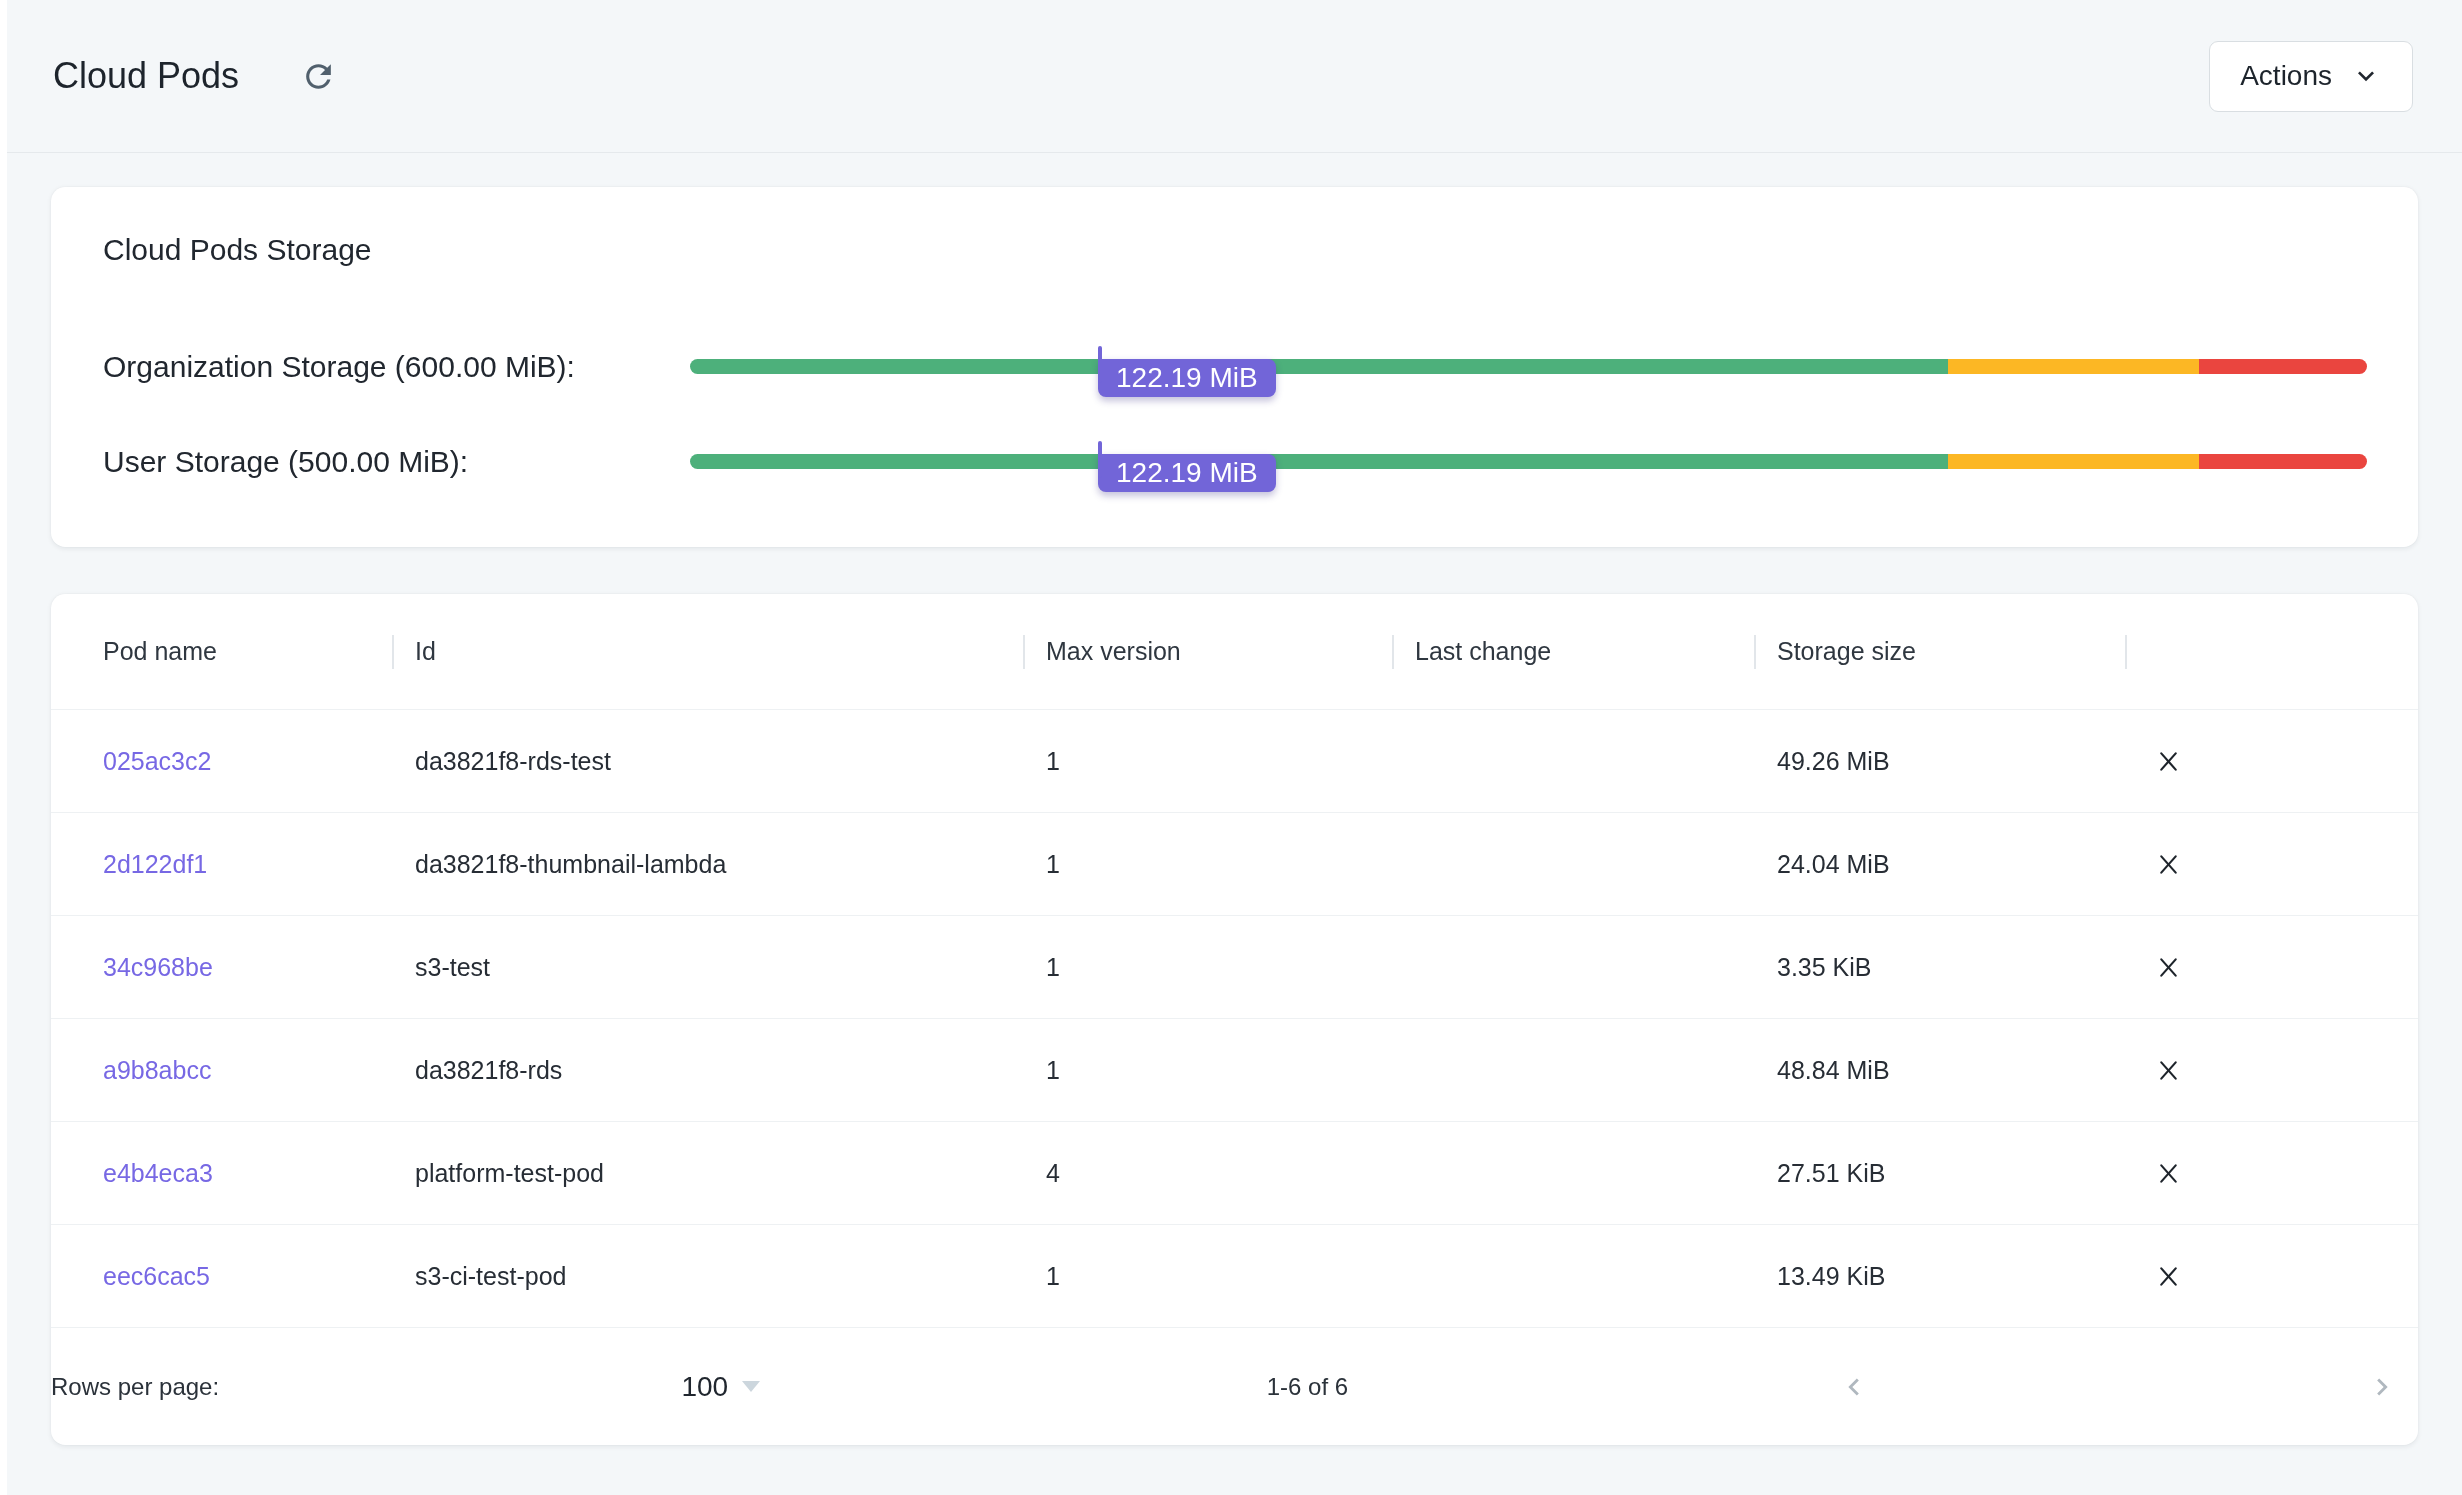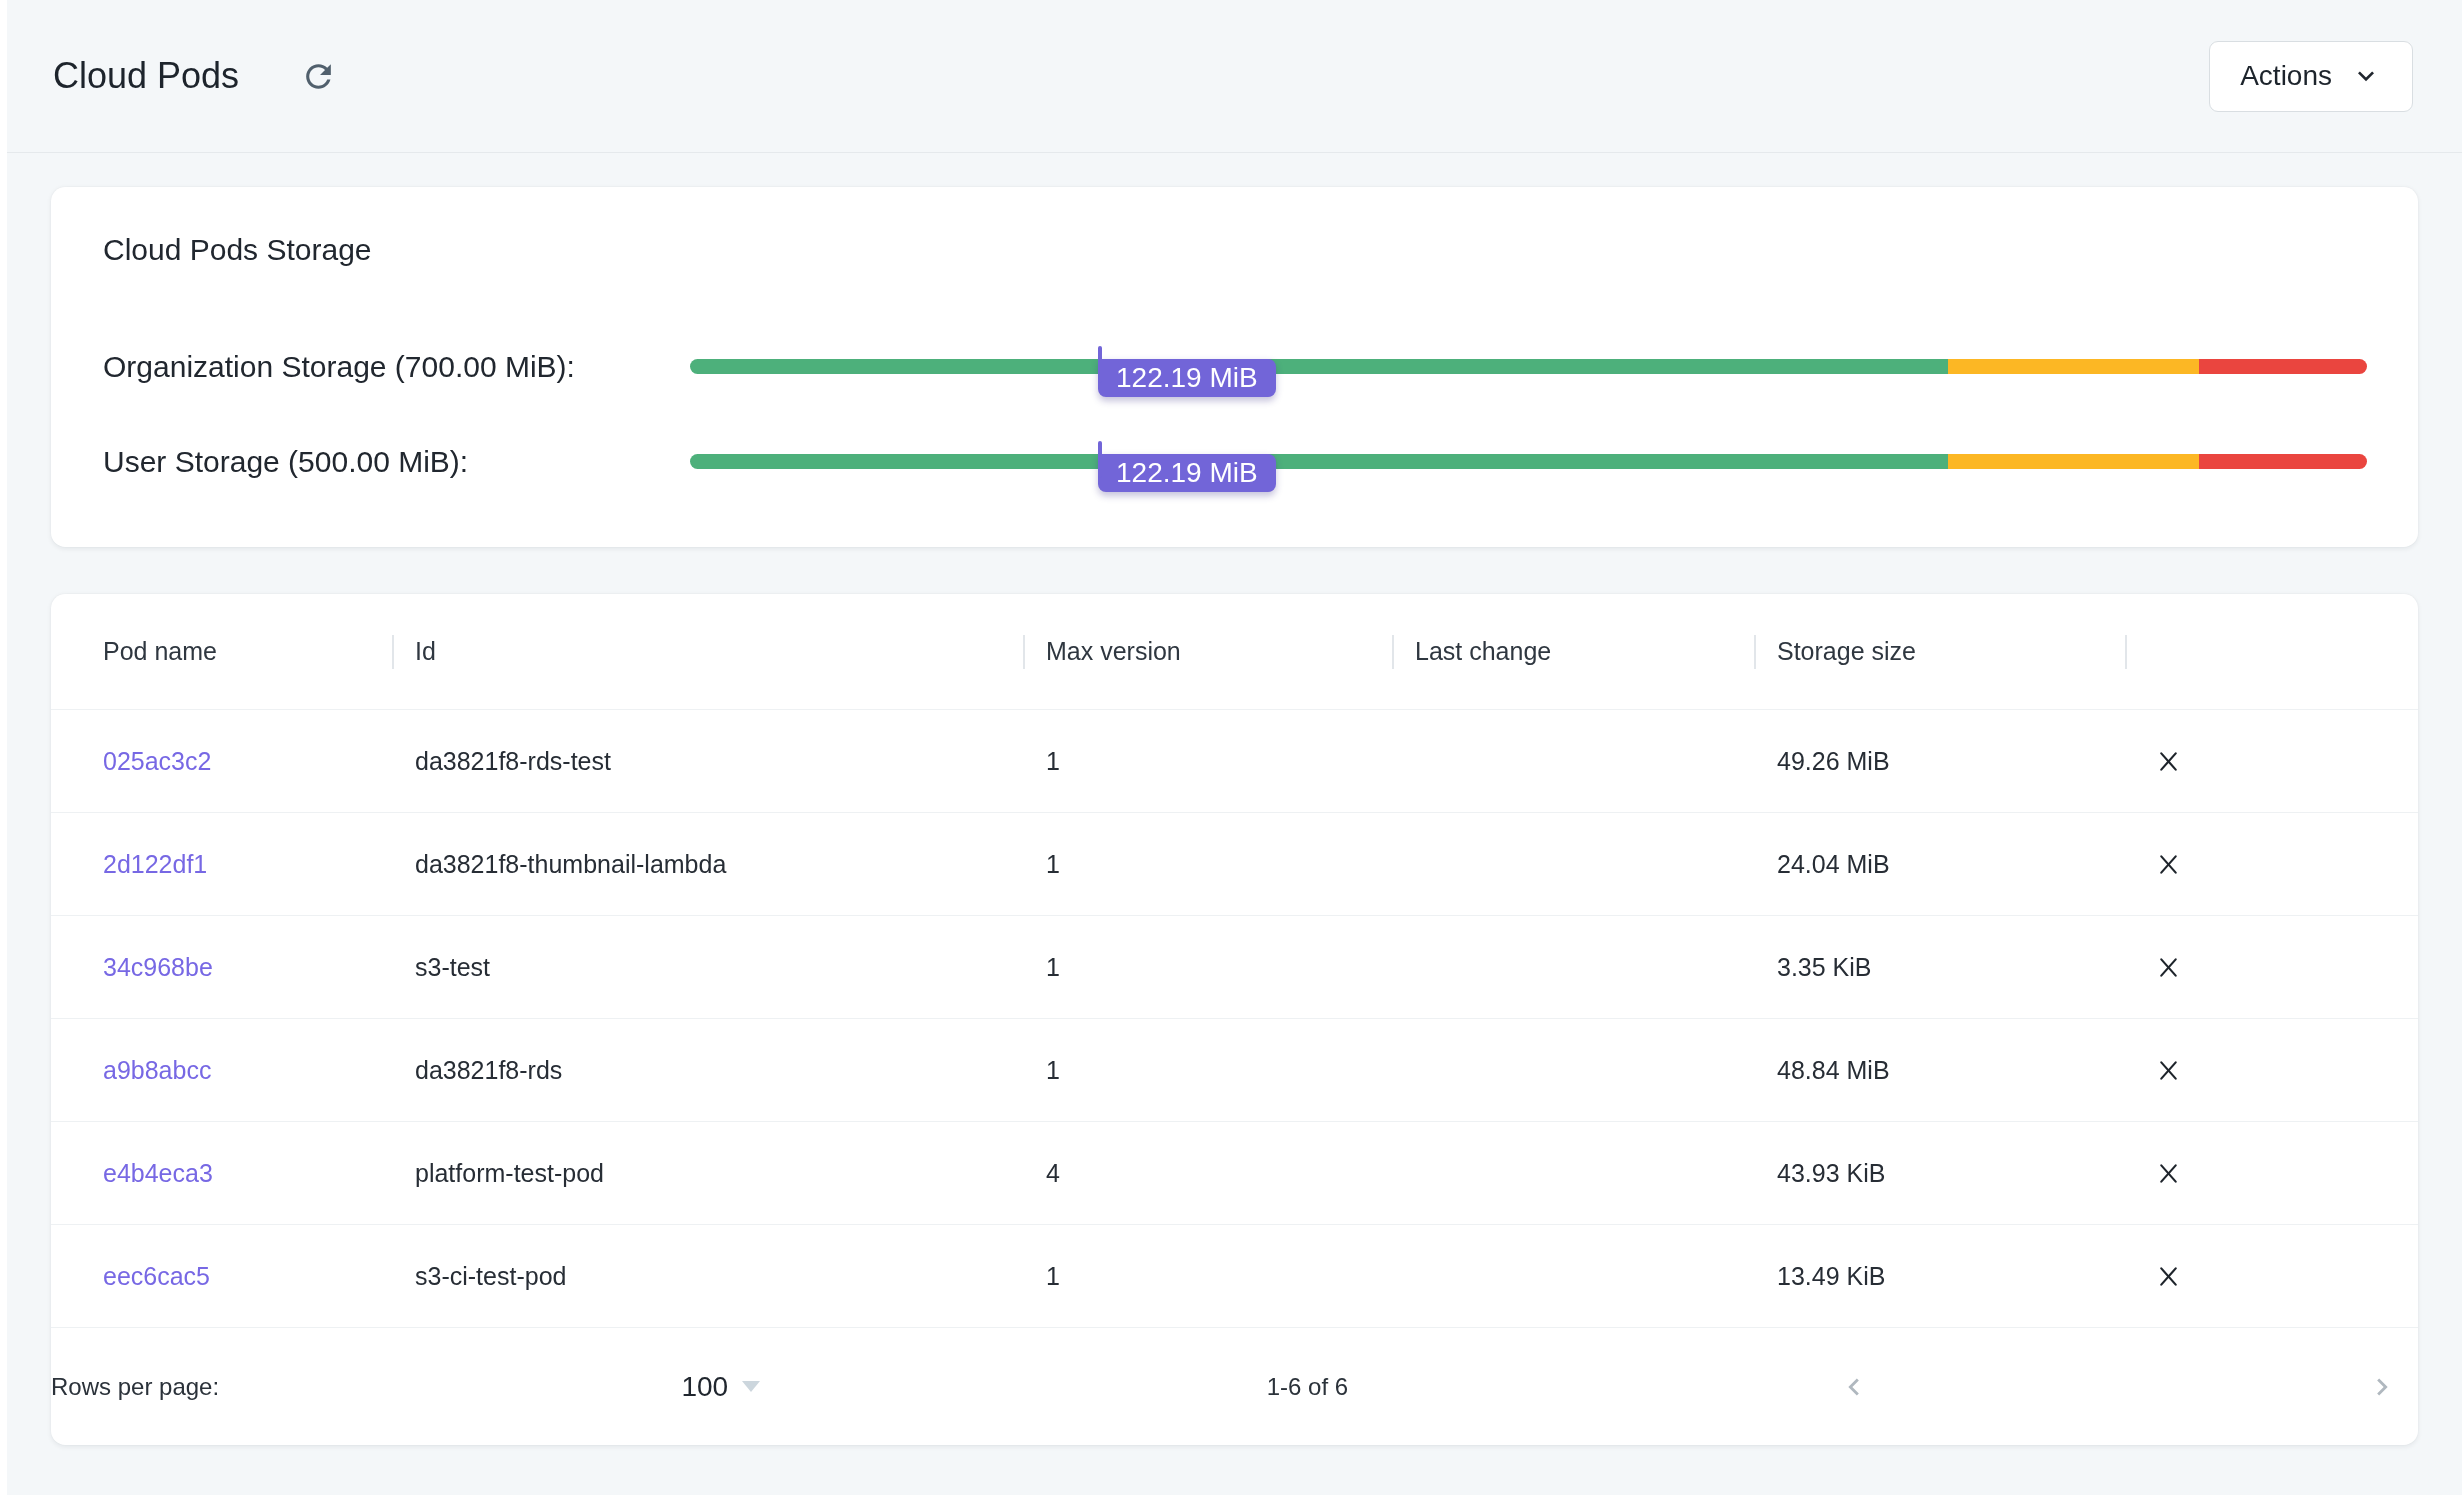--- a/index.html
+++ b/index.html
@@ -100,21 +100,21 @@
     </svg>
   </button>
 </header>
 
 <div class="main">
 
   <section class="card storage-card">
     <h2 class="storage-title">Cloud Pods Storage</h2>
 
     <div class="bar-row">
-      <div class="bar-label">Organization Storage (700.00 MiB):</div>
+      <div class="bar-label">Organization Storage (600.00 MiB):</div>
       <div class="bar-wrap">
         <div class="bar-track">
           <div class="seg seg-green" style="width: 75%;"></div>
           <div class="seg seg-amber" style="width: 15%;"></div>
           <div class="seg seg-red" style="width: 10%;"></div>
         </div>
         <div class="marker" style="left: 24.44%;">
           <div class="marker-line"></div>
           <div class="marker-tip">122.19 MiB</div>
         </div>
@@ -201,21 +201,21 @@
             <line x1="23" y1="6" x2="7" y2="24"></line>
           </svg>
       </div>
     </div>
 
     <div class="t-grid t-row">
       <div class="td"><a class="id-link">e4b4eca3</a></div>
       <div class="td">platform-test-pod</div>
       <div class="td">4</div>
       <div class="td"></div>
-      <div class="td">43.93 KiB</div>
+      <div class="td">27.51 KiB</div>
       <div class="td">
         <svg class="x-icon" viewBox="0 0 30 30">
             <line x1="7" y1="6" x2="23" y2="24"></line>
             <line x1="23" y1="6" x2="7" y2="24"></line>
           </svg>
       </div>
     </div>
 
     <div class="t-grid t-row">
       <div class="td"><a class="id-link">eec6cac5</a></div>

